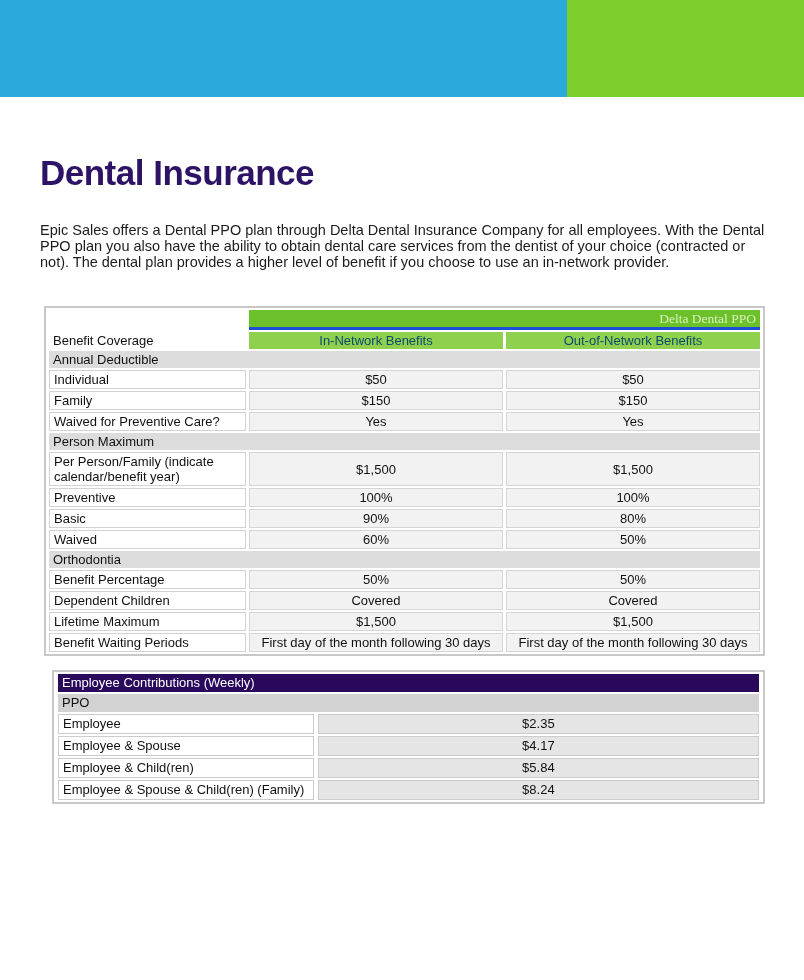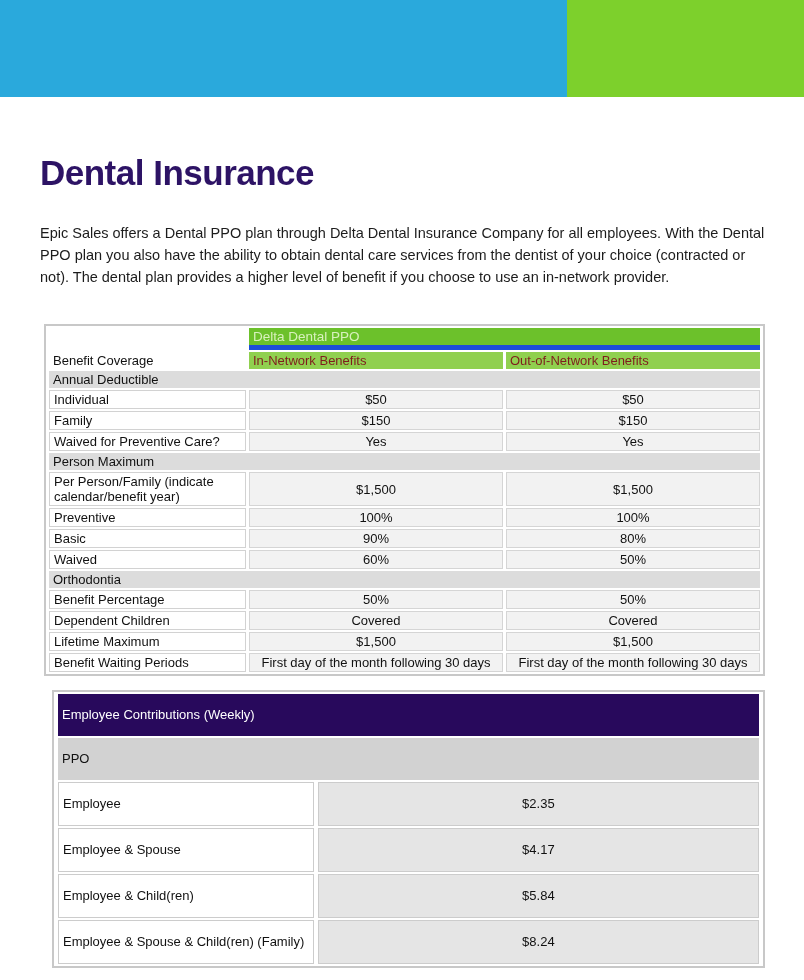--- a/index.html
+++ b/index.html
@@ -32,21 +32,21 @@
     margin: 56px 0 0 40px;
     font-size: 35px;
     font-weight: bold;
     letter-spacing: -0.5px;
     color: var(--title-purple, #2D1365);
   }
   .intro {
     margin: 29px 34px 0 40px;
     width: 733px;
     font-size: 14.5px;
-    line-height: 22px;
+    line-height: 16px;
     color: #1c1c1c;
   }
 
   
   table.benefits {
     margin: 36px 0 0 44px;
     width: 720px;
     table-layout: fixed;
     border-collapse: separate;
     border-spacing: 3px 2px;
@@ -62,35 +62,37 @@
     height: 14px;
     line-height: 15px;
     padding: 1px 4px;
     font-weight: normal;
     overflow: hidden;
   }
   .empty-cell { background: transparent; border: none; }
   .plan-header-cell {
     background: var(--header-green, #6CC12B);
     color: var(--header-green-text, #D8F1BD);
-    text-align: left;
+    text-align: right;
     height: 26px;
     font-size: 13.5px;
-    border-bottom: 5px solid #1d4ed8;
+    border-bottom: 3px solid #1d4ed8;
+    font-family: Liberation Serif, serif;
   }
   .benefit-coverage-cell {
     font-weight: bold;
     text-align: left;
     padding-left: 8px;
     background: transparent;
     vertical-align: bottom;
   }
   .col-header-cell {
     background: var(--subheader-green, #90D04F);
-    color: #7f1d1d;
+    color: #0c4a6e;
+    text-align: center;
     height: 17px;
   }
   .section-cell {
     background: var(--section-gray, #DCDCDC);
     font-weight: bold;
     margin-top: 42px;
   }
   .label-cell {
     background: #ffffff;
     border: 1px solid #d2d2d2;
@@ -113,21 +115,21 @@
     border-spacing: 4px 2px;
     border: 2px solid #c8c8c8;
     font-size: 13px;
     color: #111111;
   }
   table.contrib col.c1 { width: 255px; }
   table.contrib col.c2 { width: 440px; }
   table.contrib td {
     height: 15px;
     line-height: 16px;
-    padding: 13px 4px;
+    padding: 1px 4px;
     overflow: hidden;
   }
   .contrib-header-cell {
     background: var(--contrib-purple, #28095C);
     color: #ffffff;
     padding-left: 12px;
   }
   .contrib-sub-cell {
     background: var(--contrib-gray, #D2D2D2);
     color: #111111;

